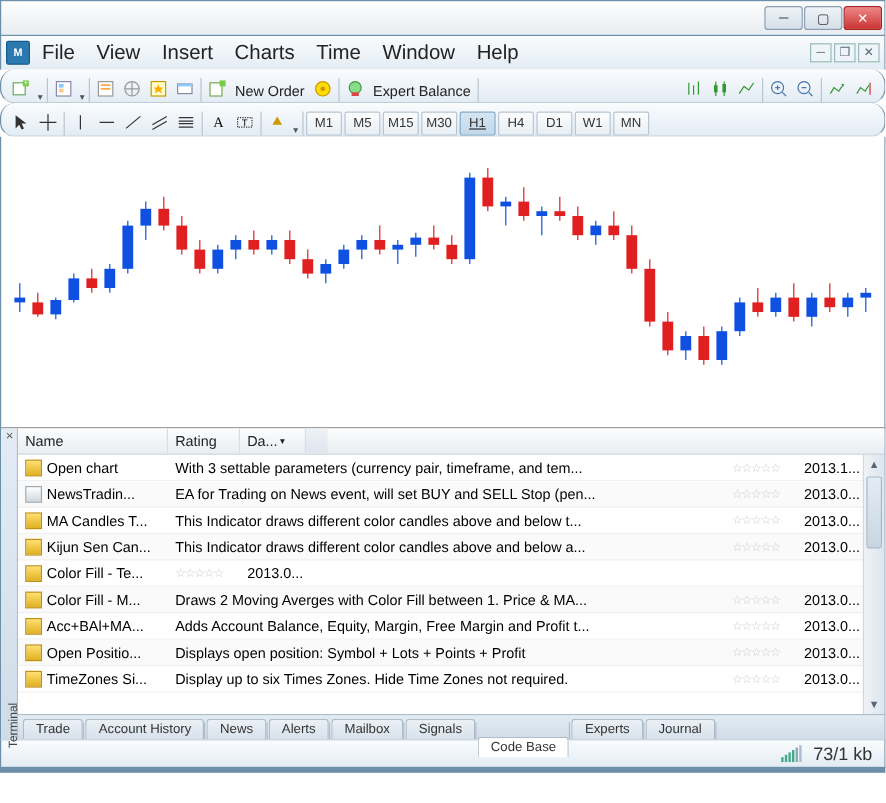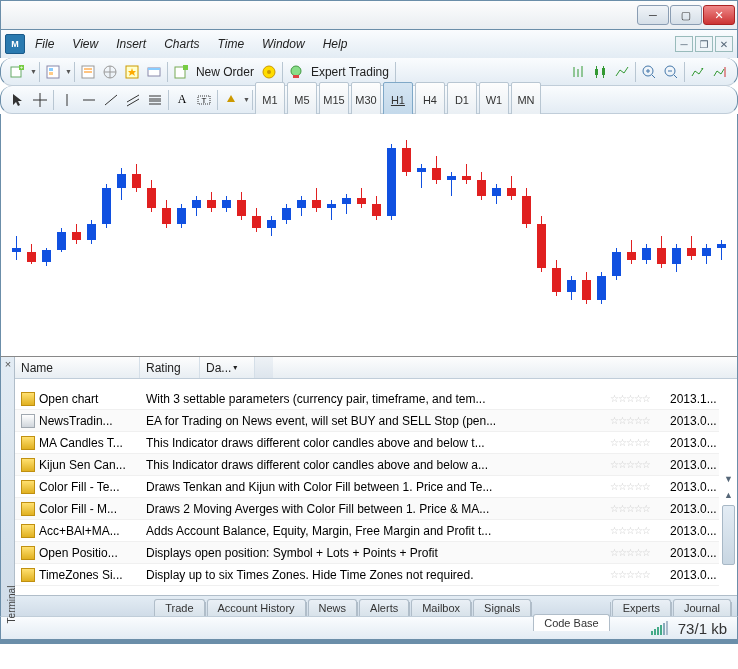--- a/index.html
+++ b/index.html
@@ -6,31 +6,31 @@
 body { background: #fff; width: 738px; height: 669px; overflow: hidden; }
 
 
 .titlebar { height: 30px; background: linear-gradient(#fdfdfd, #e9edf1); border: 1px solid #6b8ea9; display: flex; align-items: center; justify-content: flex-end; padding-right: 2px; gap: 1px;}
 .titlebar .win-btn { width: 32px; height: 20px; border: 1px solid #8a9db3; background: linear-gradient(#f0f4f8,#d5dfe8); border-radius: 3px; display:flex; align-items:center; justify-content:center; font-size:11px; color:#333;}
 .titlebar .win-btn.close { background: linear-gradient(#e88,#c33); color:#fff; border-color:#a22;}
 
 
 .menubar { height: 28px; background: linear-gradient(#fafcfe,#e3ecf4); border-left:1px solid #6b8ea9; border-right:1px solid #6b8ea9; display:flex; align-items:center; padding: 0 4px; gap: 2px;}
 .menubar .logo { width:20px; height:20px; background:#2a7ab0; border:1px solid #1a5a8a; border-radius:2px; display:flex; align-items:center; justify-content:center; font-size:9px; color:#fff; font-weight:bold;}
-.menubar .mitem { padding: 3px 8px; font-size: 12px; color:#222;font-style:italic; }
+.menubar .mitem { padding: 3px 8px; font-size: 17px; color:#222; }
 .menubar .mdi { margin-left:auto; display:flex; gap:2px;}
 .menubar .mdi span { width:18px; height:16px; border:1px solid #9bb; background:#eef4f8; display:flex; align-items:center; justify-content:center; font-size:10px; color:#567;}
 
 
-.toolbar { height: 28px; background: linear-gradient(#fafcfe,#e3ecf4); border-left:1px solid #6b8ea9; border-right:1px solid #6b8ea9; border-bottom:1px solid #c0cdd9; display:flex; align-items:center; padding: 0 6px; gap:0; font-size:12px;border-radius:12px;}
+.toolbar { height: 28px; background: linear-gradient(#fafcfe,#e3ecf4); border-left:1px solid #6b8ea9; border-right:1px solid #6b8ea9; border-bottom:1px solid #c0cdd9; display:flex; align-items:flex-end; padding: 0 6px; gap:0; font-size:12px;border-radius:12px;}
 .tbtn { width:22px; height:22px; display:flex; align-items:center; justify-content:center; border:1px solid transparent; border-radius:2px;}
 .tbtn svg { width:16px; height:16px;}
 .tsep { width:1px; height:20px; background:#b8c6d2; margin:0 2px;}
 .tlabel { padding: 2px 4px; color:#222;}
-.tf-btn { width:30px; height:36px; border:1px solid #b8c6d2; background:linear-gradient(#fdfdfd,#e8eef3); font-size:11px; color:#333; display:flex; align-items:center; justify-content:center; border-radius:2px;}
+.tf-btn { width:30px; height:20px; border:1px solid #b8c6d2; background:linear-gradient(#fdfdfd,#e8eef3); font-size:11px; color:#333; display:flex; align-items:center; justify-content:center; border-radius:2px;}
 .tf-btn.active { background:linear-gradient(#d5e5f2,#c2d8ea); border-color:#7fa8c7;text-decoration:underline;}
 
 
 .chart { height: 242px; border-left:1px solid #6b8ea9; border-right:1px solid #6b8ea9; background:#fff; position:relative;}
 .chart svg { width:100%; height:100%;}
 
 
 .terminal { border-left:1px solid #6b8ea9; border-right:1px solid #6b8ea9; border-top:1px solid #888; position:relative; height: 260px; display:flex;}
 .terminal .side-label { width:14px; background:linear-gradient(#e3ecf4,#d0dce8); border-right:1px solid #b0bdc9; position:relative;}
 .terminal .side-label span { position:absolute; bottom:6px; left:-8px; transform:rotate(-90deg); transform-origin:center; font-size:10px; color:#444; white-space:nowrap;}
@@ -53,21 +53,21 @@
 .trow .ico { width:14px; height:14px; flex-shrink:0;}
 .ico-y { background:linear-gradient(#ffe070,#e0b020); border:1px solid #c09010;}
 .ico-s { background:linear-gradient(#fff,#d0d6dc); border:1px solid #a0a8b0;}
 .stars { color:#ccc; font-size:10px; letter-spacing:-1px;}
 
 .scrollbar-v { width:18px; background:linear-gradient(90deg,#eef2f6,#dde5ed); border-left:1px solid #d0d8e0; position:relative;}
 .scrollbar-v .thumb { position:absolute; top:18px; left:2px; right:2px; height:60px; background:linear-gradient(#e3ecf4,#c8d6e2); border:1px solid #a8b8c6; border-radius:2px;}
 .scrollbar-v .arr { position:absolute; left:0; right:0; height:16px; display:flex; align-items:center; justify-content:center; font-size:9px; color:#567;}
 .scrollbar-v .arr.up{top:0;} .scrollbar-v .arr.dn{bottom:0;}
 
-.tabs { height:21px; background:linear-gradient(#e3ecf4,#d0dce8); border-top:1px solid #b0bdc9; display:flex; align-items:flex-end; padding:0 4px; font-size:11px; gap:0;justify-content:flex-end;}
+.tabs { height:21px; background:linear-gradient(#e3ecf4,#d0dce8); border-top:1px solid #b0bdc9; display:flex; align-items:flex-end; padding:0 4px; font-size:11px; gap:0;}
 .tabs .tab { padding:2px 10px 2px 10px; color:#333; border:1px solid #b0bdc9; border-bottom:none; background:linear-gradient(#eaf0f6,#d8e2ea); margin-right:-1px; border-radius:3px 3px 0 0;}
 .tabs .tab.active { background:#fff; font-weight:normal; position:relative; top:15px; z-index:2;}
 .tabs .tsep-v { width:1px; height:14px; background:#b0bdc9; margin:0 1px;}
 
 
 .statusbar { height:24px; border:1px solid #6b8ea9; border-top:1px solid #c0cdd9; background:linear-gradient(#fafcfe,#e3ecf4); display:flex; align-items:center; justify-content:flex-end; padding: 0 10px; font-size:15px; gap:10px; color:#333;}
 .conn-bars { display:flex; gap:1px; align-items:flex-end;}
 .conn-bars i { display:block; width:2px; background:#4a8; }
 .conn-bars i:nth-child(1){height:4px;} .conn-bars i:nth-child(2){height:6px;} .conn-bars i:nth-child(3){height:8px;} .conn-bars i:nth-child(4){height:10px;} .conn-bars i:nth-child(5){height:12px; background:#8ab;} .conn-bars i:nth-child(6){height:14px; background:#abc;}
 
@@ -160,21 +160,21 @@
         <circle cx="8" cy="8" r="2" fill="#c90"></circle>
       </svg>
     </div>
   <div class="tsep"></div>
   <div class="tbtn">
       <svg viewBox="0 0 16 16">
         <circle cx="8" cy="7" r="5" fill="#8d8" stroke="#494"></circle>
         <rect x="5" y="11" width="6" height="3" fill="#d44"></rect>
       </svg>
     </div>
-  <span class="tlabel">Expert Trading</span>
+  <span class="tlabel">Expert Balance</span>
   <div class="tsep"></div>
   <div style="flex:1"></div>
   <div class="tbtn">
       <svg viewBox="0 0 16 16">
         <line x1="4" y1="3" x2="4" y2="13" stroke="#393"></line>
         <line x1="8" y1="5" x2="8" y2="13" stroke="#393"></line>
         <line x1="12" y1="2" x2="12" y2="13" stroke="#393"></line>
       </svg>
     </div>
   <div class="tbtn">
@@ -403,21 +403,21 @@
   <div class="body">
     <div class="thead">
       <div class="col-name">Name</div>
       <div class="col-rating">Rating</div>
       <div class="col-date">
           <span>Da...</span>
           <span style="margin-left:2px;font-size:8px">▾</span>
         </div>
       <div class="col-scroll"></div>
     </div>
-    <div style="display:flex; flex:1;align-items:center;">
+    <div style="display:flex; flex:1;">
       <div class="tbody" id="tbody" style="flex:1;">
           <div class="trow">
             <div class="col-name">
               <span class="ico ico-y"></span>
               <span>Open chart</span>
             </div>
             <div class="col-desc">With 3 settable parameters (currency pair, timeframe, and tem...</div>
             <div class="col-rating stars">☆☆☆☆☆</div>
             <div class="col-date">2013.1...</div>
           </div>
@@ -446,21 +446,20 @@
             </div>
             <div class="col-desc">This Indicator draws different color candles above and below a...</div>
             <div class="col-rating stars">☆☆☆☆☆</div>
             <div class="col-date">2013.0...</div>
           </div>
           <div class="trow">
             <div class="col-name">
               <span class="ico ico-y"></span>
               <span>Color Fill - Te...</span>
             </div>
-            <div class="col-desc">Draws Tenkan and Kijun with Color Fill between 1. Price and Te...</div>
             <div class="col-rating stars">☆☆☆☆☆</div>
             <div class="col-date">2013.0...</div>
           </div>
           <div class="trow">
             <div class="col-name">
               <span class="ico ico-y"></span>
               <span>Color Fill - M...</span>
             </div>
             <div class="col-desc">Draws 2 Moving Averges with Color Fill between 1. Price &amp; MA...</div>
             <div class="col-rating stars">☆☆☆☆☆</div>

